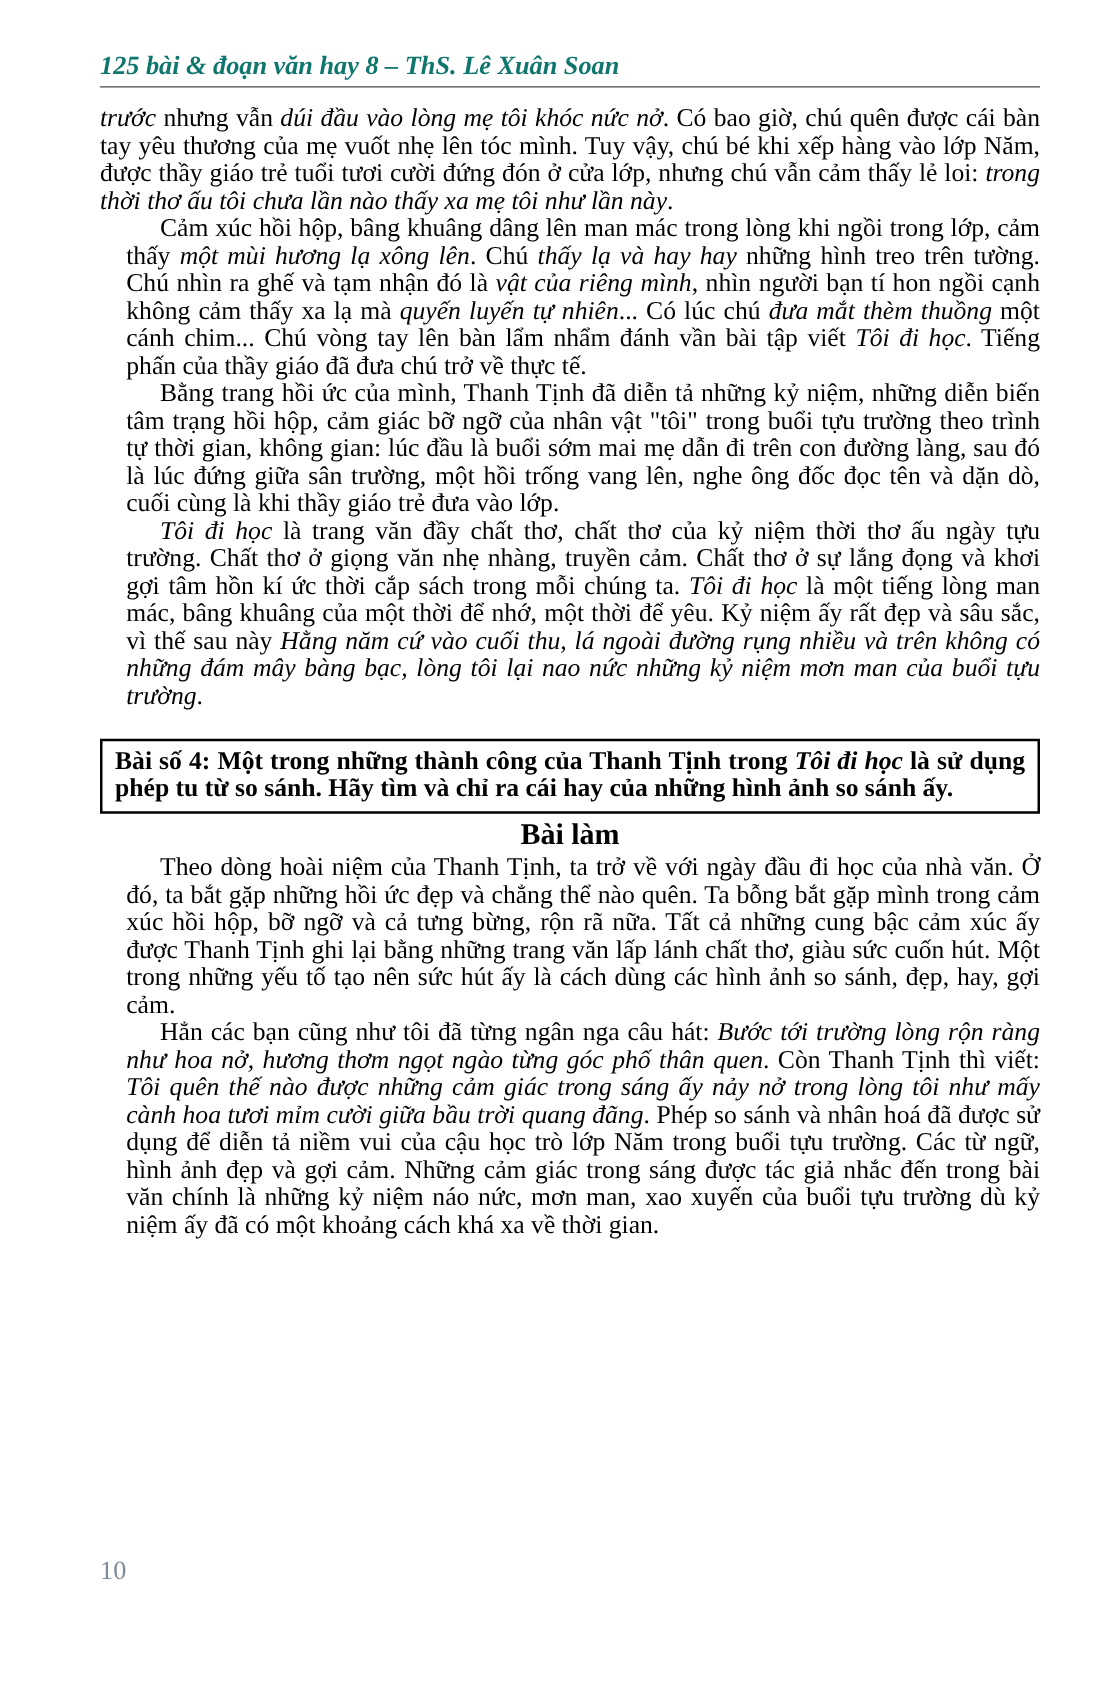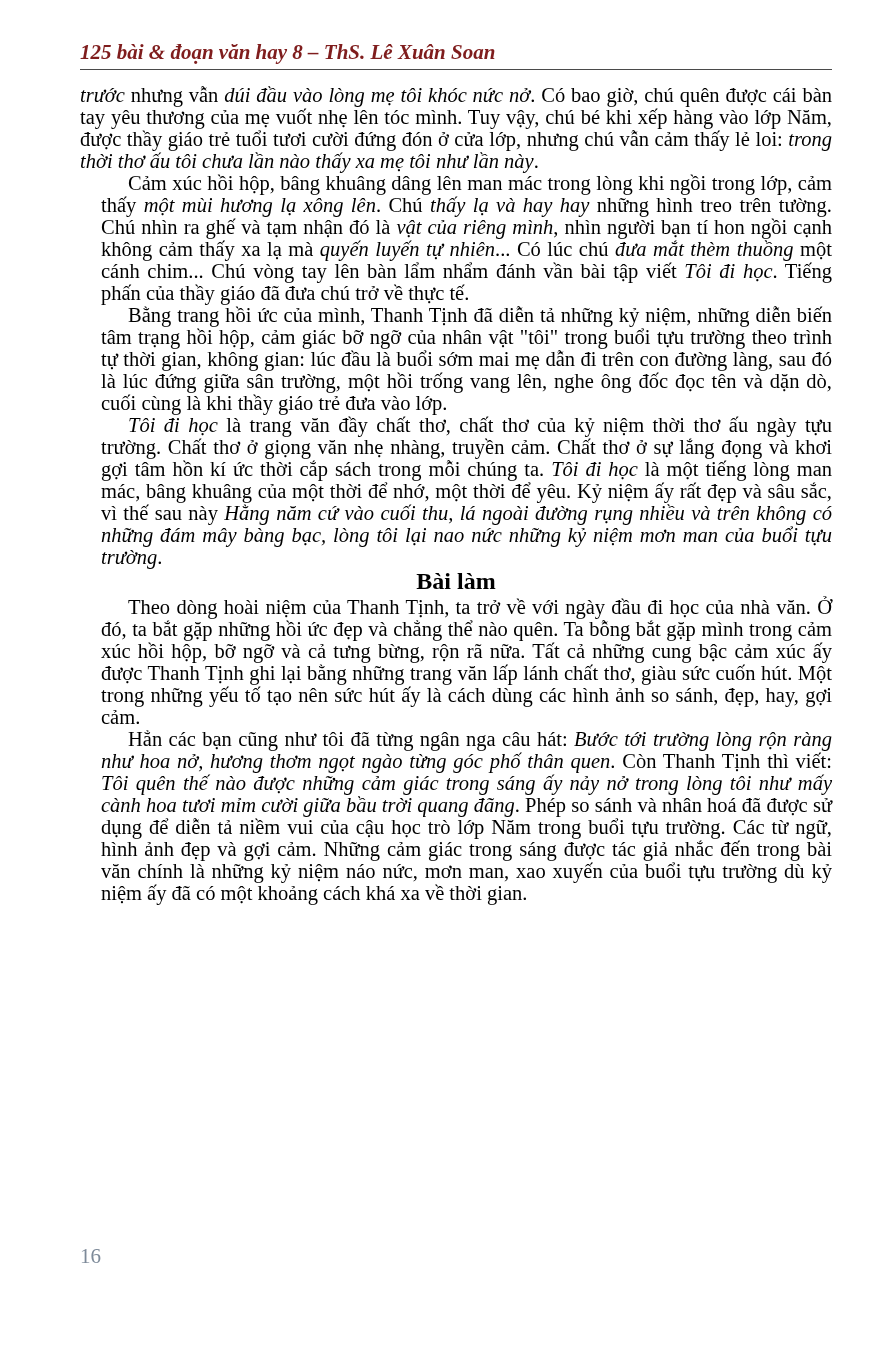--- a/index.html
+++ b/index.html
@@ -15,21 +15,21 @@
     font-family: "Liberation Serif", "DejaVu Serif", serif;
     color: #000000;
     box-sizing: border-box;
     padding: 40px 62px 0 80px;
     overflow: hidden;
   }
   .running-header {
     font-size: 21px;
     font-style: italic;
     font-weight: bold;
-    color: #7f1d1d;
+    color: #0f766e;
     padding-bottom: 4px;
     border-bottom: 1.5px solid #4a4a4a;
     margin-bottom: 14px;
   }
   .doc-content {
     font-size: 20.5px;
     line-height: 22px;
     text-align: justify;
   }
   .para { margin: 0; }
@@ -63,19 +63,20 @@
 <body>
 
 <div class="page">
   <div class="running-header">125 bài &amp; đoạn văn hay 8 – ThS. Lê Xuân Soan</div>
 
   <div class="doc-content" id="doc-content">
       <p class="para"><span class="r-i">trước </span><span>nhưng vẫn </span><span class="r-i">dúi đầu vào lòng mẹ tôi khóc nức nở</span><span>. Có bao giờ, chú quên được cái bàn tay yêu thương của mẹ vuốt nhẹ lên tóc mình. Tuy vậy, chú bé khi xếp hàng vào lớp Năm, được thầy giáo trẻ tuổi tươi cười đứng đón ở cửa lớp, nhưng chú vẫn cảm thấy lẻ loi: </span><span class="r-i">trong thời thơ ấu tôi chưa lần nào thấy xa mẹ tôi như lần này</span><span>.</span></p>
       <p class="para indent"><span>Cảm xúc hồi hộp, bâng khuâng dâng lên man mác trong lòng khi ngồi trong lớp, cảm thấy </span><span class="r-i">một mùi hương lạ xông lên</span><span>. Chú </span><span class="r-i">thấy lạ và hay hay</span><span> những hình treo trên tường. Chú nhìn ra ghế và tạm nhận đó là </span><span class="r-i">vật của riêng mình</span><span>, nhìn người bạn tí hon ngồi cạnh không cảm thấy xa lạ mà </span><span class="r-i">quyến luyến tự nhiên</span><span>... Có lúc chú </span><span class="r-i">đưa mắt thèm thuồng</span><span> một cánh chim... Chú vòng tay lên bàn lẩm nhẩm đánh vần bài tập viết </span><span class="r-i">Tôi đi học</span><span>. Tiếng phấn của thầy giáo đã đưa chú trở về thực tế.</span></p>
       <p class="para indent"><span>Bằng trang hồi ức của mình, Thanh Tịnh đã diễn tả những kỷ niệm, những diễn biến tâm trạng hồi hộp, cảm giác bỡ ngỡ của nhân vật "tôi" trong buổi tựu trường theo trình tự thời gian, không gian: lúc đầu là buổi sớm mai mẹ dẫn đi trên con đường làng, sau đó là lúc đứng giữa sân trường, một hồi trống vang lên, nghe ông đốc đọc tên và dặn dò, cuối cùng là khi thầy giáo trẻ đưa vào lớp.</span></p>
       <p class="para indent"><span class="r-i">Tôi đi học</span><span> là trang văn đầy chất thơ, chất thơ của kỷ niệm thời thơ ấu ngày tựu trường. Chất thơ ở giọng văn nhẹ nhàng, truyền cảm. Chất thơ ở sự lắng đọng và khơi gợi tâm hồn kí ức thời cắp sách trong mỗi chúng ta. </span><span class="r-i">Tôi đi học</span><span> là một tiếng lòng man mác, bâng khuâng của một thời để nhớ, một thời để yêu. Kỷ niệm ấy rất đẹp và sâu sắc, vì thế sau này </span><span class="r-i">Hằng năm cứ vào cuối thu, lá ngoài đường rụng nhiều và trên không có những đám mây bàng bạc, lòng tôi lại nao nức những kỷ niệm mơn man của buổi tựu trường</span><span>.</span></p>
+      <p class="exercise-box"><span class="r-b">Bài số 4: Một trong những thành công của Thanh Tịnh trong </span><span class="r-bi">Tôi đi học</span><span class="r-b"> là sử dụng phép tu từ so sánh. Hãy tìm và chỉ ra cái hay của những hình ảnh so sánh ấy.</span></p>
       <div class="section-heading">Bài làm</div>
       <p class="para indent"><span>Theo dòng hoài niệm của Thanh Tịnh, ta trở về với ngày đầu đi học của nhà văn. Ở đó, ta bắt gặp những hồi ức đẹp và chẳng thể nào quên. Ta bỗng bắt gặp mình trong cảm xúc hồi hộp, bỡ ngỡ và cả tưng bừng, rộn rã nữa. Tất cả những cung bậc cảm xúc ấy được Thanh Tịnh ghi lại bằng những trang văn lấp lánh chất thơ, giàu sức cuốn hút. Một trong những yếu tố tạo nên sức hút ấy là cách dùng các hình ảnh so sánh, đẹp, hay, gợi cảm.</span></p>
       <p class="para indent"><span>Hẳn các bạn cũng như tôi đã từng ngân nga câu hát: </span><span class="r-i">Bước tới trường lòng rộn ràng như hoa nở, hương thơm ngọt ngào từng góc phố thân quen</span><span>. Còn Thanh Tịnh thì viết: </span><span class="r-i">Tôi quên thế nào được những cảm giác trong sáng ấy nảy nở trong lòng tôi như mấy cành hoa tươi mỉm cười giữa bầu trời quang đãng</span><span>. Phép so sánh và nhân hoá đã được sử dụng để diễn tả niềm vui của cậu học trò lớp Năm trong buổi tựu trường. Các từ ngữ, hình ảnh đẹp và gợi cảm. Những cảm giác trong sáng được tác giả nhắc đến trong bài văn chính là những kỷ niệm náo nức, mơn man, xao xuyến của buổi tựu trường dù kỷ niệm ấy đã có một khoảng cách khá xa về thời gian.</span></p>
     </div>
 
-  <div class="page-number">16</div>
+  <div class="page-number">10</div>
 </div>
 
 </body></html>

